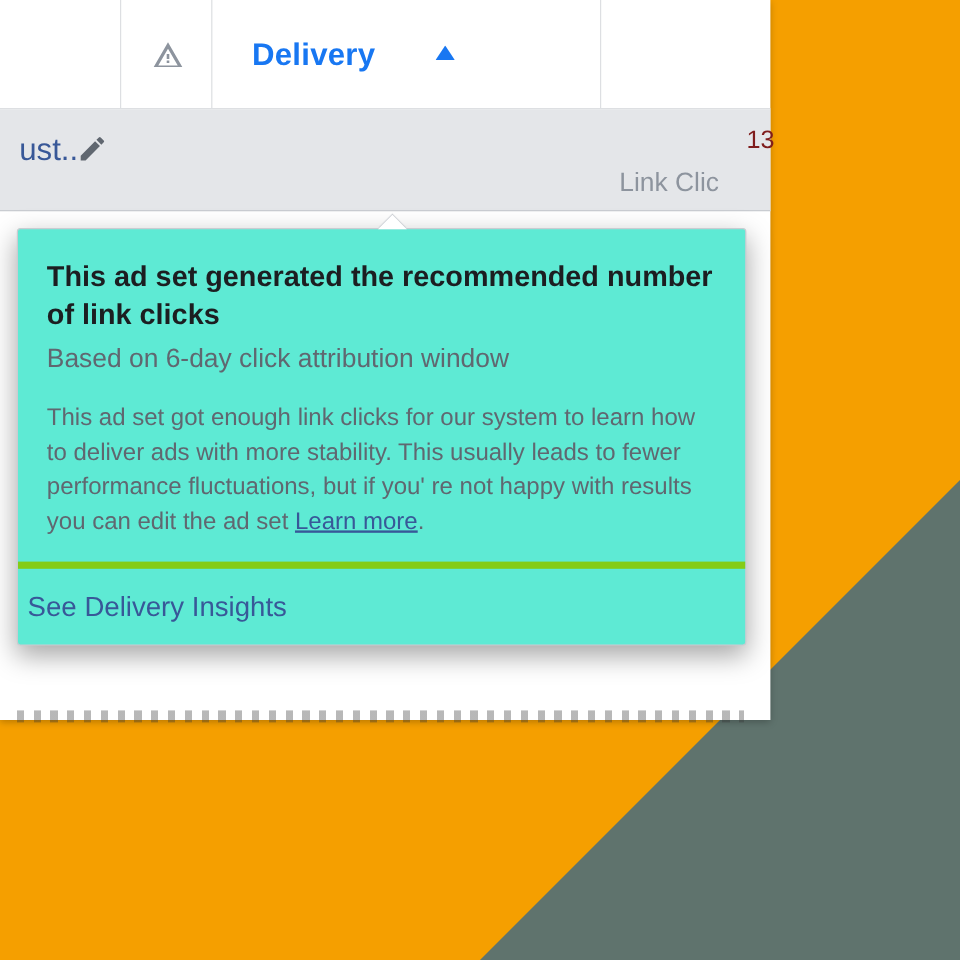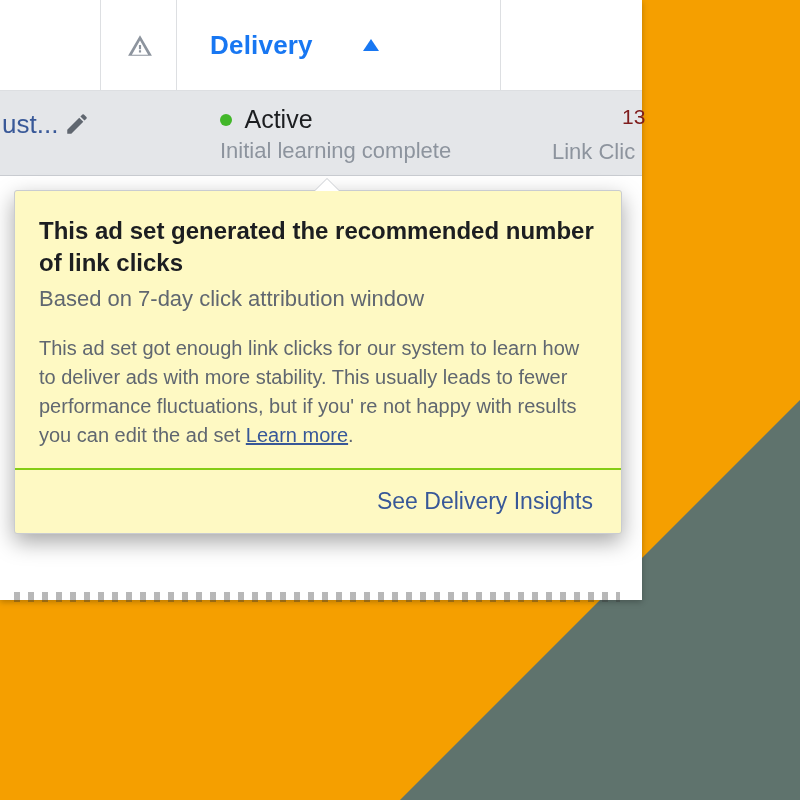--- a/index.html
+++ b/index.html
@@ -13,37 +13,37 @@
   .thead{position:relative;height:90px;border-bottom:1px solid #dddfe2;}
   .col{position:absolute;top:1px;bottom:0;display:flex;align-items:center;text-align:right;}
   .col-warn{left:120px;width:40px;justify-content:center;color:#8d949e;}
   .col-delivery{left:210px;width:230px;}
   .col-delivery .lbl{font-size:26px;font-weight:600;color:#1877f2;letter-spacing:.2px;}
   .sort-up{margin-left:50px;color:#1877f2;font-size:16px;}
   .col-result{left:540px;width:120px;font-size:26px;font-weight:600;color:#1c1e21;}
   .vline{position:absolute;top:0;bottom:0;width:1px;background:#dddfe2;}
   
   .trow{position:relative;height:84px;background:#e4e6e9;border-bottom:1px solid #c9ccd1;}
-  .trow .name{position:absolute;left:2px;top:18px;font-size:26px;color:#385898;max-width:70px;overflow:hidden;white-space:nowrap;}
+  .trow .name{position:absolute;left:16px;top:18px;font-size:26px;color:#385898;max-width:70px;overflow:hidden;white-space:nowrap;}
   .trow .edit{position:absolute;left:64px;top:20px;color:#606770;}
   .trow .status{position:absolute;left:220px;top:14px;}
   .status .dot{display:inline-block;width:12px;height:12px;border-radius:50%;background:#42b72a;vertical-align:middle;margin-right:8px;}
   .status .state{font-size:25px;color:#1c1e21;vertical-align:middle;}
   .status .sub{display:block;font-size:22px;color:#8d949e;margin-left:0;margin-top:4px;white-space:nowrap;}
   .trow .res-num{position:absolute;left:622px;top:14px;font-size:21px;color:#7f1d1d;}
-  .trow .res-lbl{position:absolute;left:552px;top:48px;font-size:22px;color:#8d949e;white-space:nowrap;}
+  .trow .res-lbl{position:absolute;left:516px;top:48px;font-size:22px;color:#8d949e;white-space:nowrap;}
   
-  .pop{position:absolute;left:14px;top:190px;width:606px;background:#fef9c3;border:1px solid #c9ccd1;border-radius:3px;box-shadow:0 8px 22px rgba(0,0,0,.35);}
+  .pop{position:absolute;left:14px;top:190px;width:606px;background:#5eead4;border:1px solid #c9ccd1;border-radius:3px;box-shadow:0 8px 22px rgba(0,0,0,.35);}
   .pop .caret{position:absolute;top:-12px;left:300px;width:0;height:0;border-left:12px solid transparent;border-right:12px solid transparent;border-bottom:12px solid #fff;filter:drop-shadow(0 -1px 0 #c9ccd1);}
   .pop-body{padding:24px 24px 18px 24px;}
   .pop-h{font-size:24px;font-weight:700;color:#1c1e21;line-height:1.35;margin:0 0 6px 0;}
   .pop-sub{font-size:22px;color:#606770;margin:0 0 22px 0;}
   .pop-p{font-size:20px;color:#606770;line-height:1.45;margin:0;}
   .link{color:#385898;}
-  .pop-foot{border-top:2px solid #84cc16;padding:18px 28px;text-align:right;}
+  .pop-foot{border-top:6px solid #84cc16;padding:18px 8px;}
   .pop-foot a{font-size:23px;color:#385898;text-decoration:none;}
   .tail{position:absolute;left:14px;top:592px;width:606px;height:10px;background:repeating-linear-gradient(90deg,#333 0 6px,transparent 6px 14px);opacity:.35;}
   
   .logo{position:absolute;right:40px;bottom:38px;width:170px;height:150px;}
   .logo svg{width:100%;height:100%;}
   
   .ic{width:26px;height:26px;display:inline-block;}
 </style>
 </head>
 <body>
@@ -78,34 +78,29 @@
 
     </div>
 
     <div class="trow">
       <span class="name">ust...</span>
       <span class="edit">
         <svg class="ic" viewBox="0 0 24 24" fill="#606770">
             <path d="M3 17.25V21h3.75L17.81 9.94l-3.75-3.75L3 17.25zM20.71 7.04a1 1 0 0 0 0-1.41l-2.34-2.34a1 1 0 0 0-1.41 0l-1.83 1.83 3.75 3.75 1.83-1.83z"></path>
           </svg>
       </span>
-      <div class="status">
-        <span class="dot"></span>
-        <span class="state">Active</span>
-        <span class="sub">Initial learning complete</span>
-      </div>
       <span class="res-num">13</span>
       <span class="res-lbl">Link Clic</span>
     </div>
 
     <div class="pop">
       <div class="caret"></div>
       <div class="pop-body">
         <p class="pop-h">This ad set generated the recommended number of link clicks</p>
-        <p class="pop-sub">Based on 7-day click attribution window</p>
+        <p class="pop-sub">Based on 6-day click attribution window</p>
         <p class="pop-p">
           <span>This ad set got enough link clicks for our system to learn how to deliver ads with more stability. This usually leads to fewer performance fluctuations, but if you' re not happy with results you can edit the ad set </span><a href="#" class="link">Learn more</a><span>.</span>
         </p>
       </div>
       <div class="pop-foot">
         <a href="#">See Delivery Insights</a>
       </div>
     </div>
 
     <div class="tail"></div>

